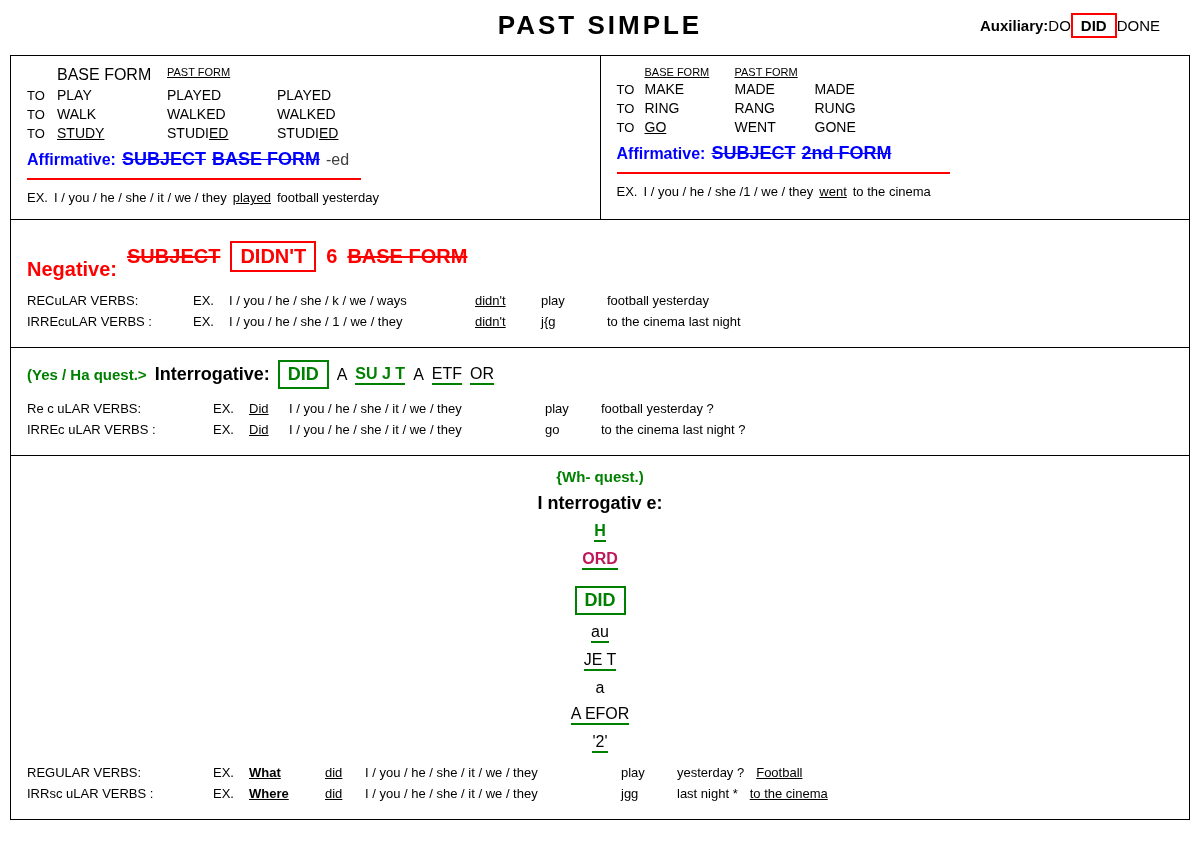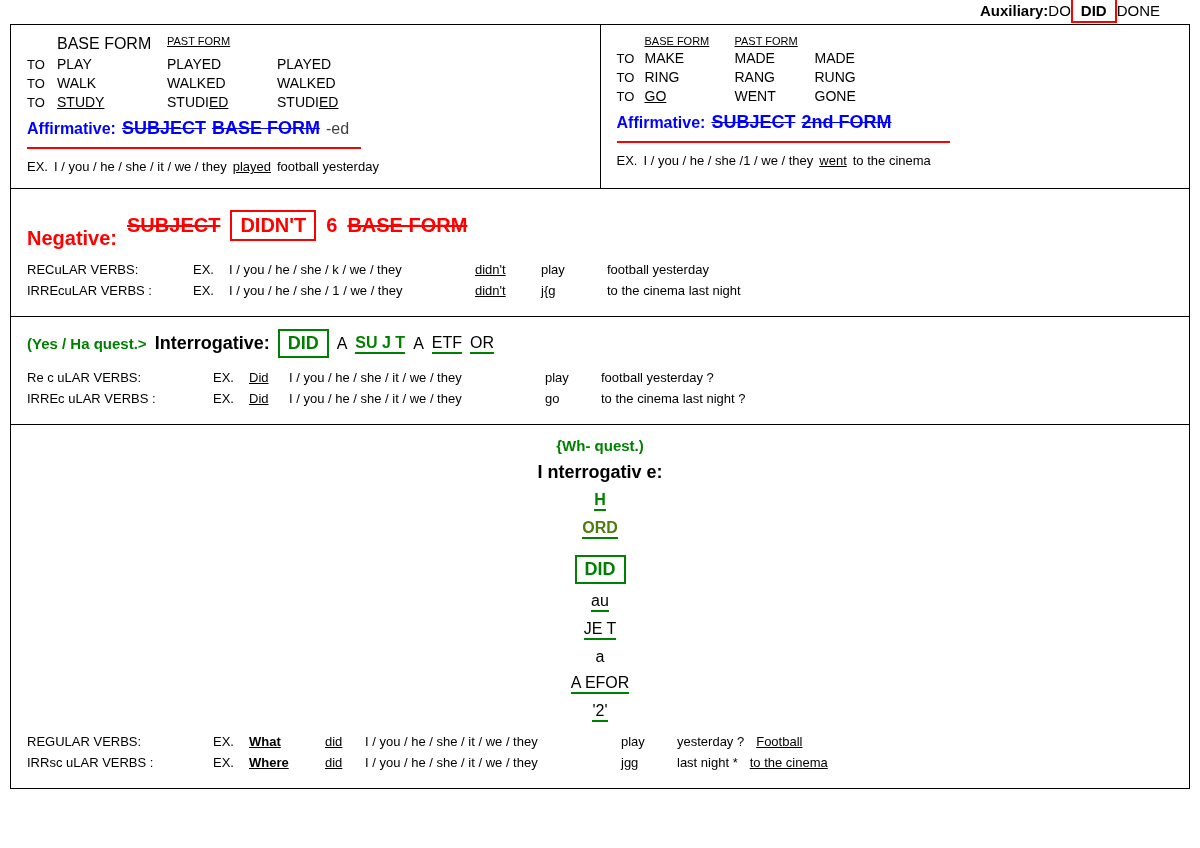--- a/index.html
+++ b/index.html
@@ -277,21 +277,21 @@
       font-size: 18px;
       font-weight: bold;
     }
     .wh-h {
       color: green;
       font-size: 16px;
       font-weight: bold;
       border-bottom: 2px solid green;
     }
     .wh-ord {
-      color: #4d7c0f;
+      color: #be185d;
       font-size: 16px;
       font-weight: bold;
       border-bottom: 2px solid green;
     }
     .wh-did {
       color: green;
       font-size: 18px;
       font-weight: bold;
       border: 2.5px solid green;
       padding: 2px 8px;
@@ -355,20 +355,21 @@
     .verb-col-headers-irr {
       display: flex;
       padding-left: 28px;
       margin-bottom: 3px;
     }
   </style>
 </head>
 <body>
 
 <div class="header">
+  <h1 class="page-title">PAST SIMPLE</h1>
   <div class="auxiliary-section">
     <span class="aux-label">Auxiliary:</span>
     <span class="aux-do">DO</span>
     <span class="aux-did">DID</span>
     <span class="aux-done">DONE</span>
   </div>
 </div>
 
 <div class="main-container">
 
@@ -466,21 +467,21 @@
       <span class="neg-label">Negative:</span>
       <span class="neg-subject">SUBJECT</span>
       <span class="neg-didnt">DIDN'T</span>
       <span class="neg-6">6</span>
       <span class="neg-baseform">BASE FORM</span>
     </div>
 
     <div class="neg-verb-row">
       <span class="neg-type">RECuLAR VERBS:</span>
       <span class="neg-ex">EX.</span>
-      <span class="neg-pronouns">I / you / he / she / k / we / they</span>
+      <span class="neg-pronouns">I / you / he / she / k / we / ways</span>
       <span class="neg-didnt-u" style="width:60px;">didn't</span>
       <span class="neg-verb-plain">play</span>
       <span class="neg-rest">football yesterday</span>
     </div>
 
     <div class="neg-verb-row">
       <span class="neg-type">IRREcuLAR VERBS :</span>
       <span class="neg-ex">EX.</span>
       <span class="neg-pronouns">I / you / he / she / 1 / we / they</span>
       <span class="neg-didnt-u" style="width:60px;">didn't</span>

